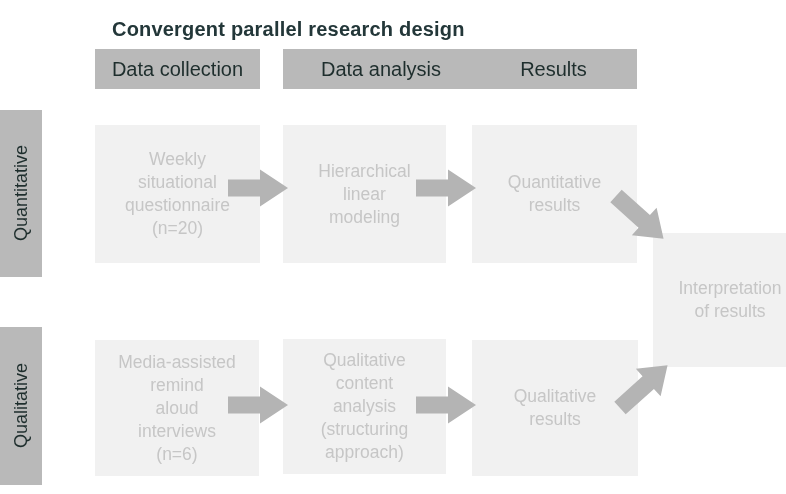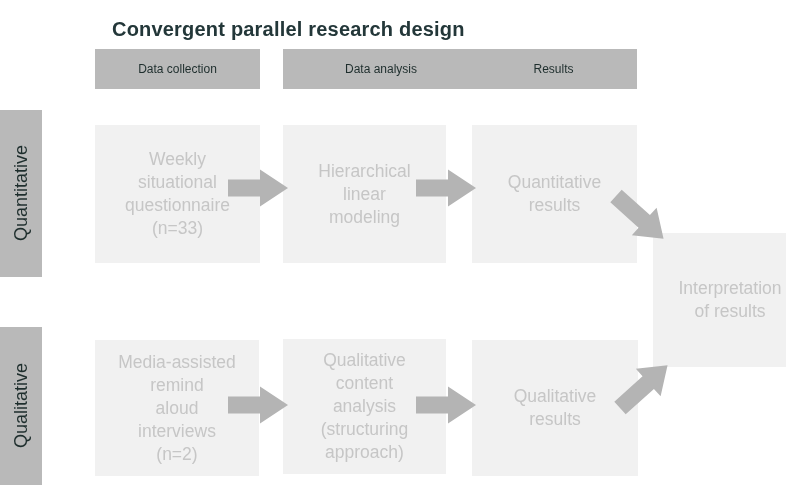--- a/index.html
+++ b/index.html
@@ -34,21 +34,21 @@
     letter-spacing:0.2px;
     white-space:nowrap;
   }
   .hdr{
     position:absolute;
     background:var(--header-bg);
     color:var(--header-text);
     display:flex;
     align-items:center;
     justify-content:center;
-    font-size:12px;
+    font-size:20px;
     top:49px;
     height:40px;
   }
   .hdr-1{left:95px;width:165px;}
   .hdr-2{left:283px;width:196px;justify-content:center;}
   .hdr-3{left:470px;width:167px;}
   .side{
     position:absolute;
     left:0;
     width:42px;
@@ -114,38 +114,38 @@
     <span class="vtext">Quantitative</span>
   </div>
   <div class="side side-qual">
     <span class="vtext">Qualitative</span>
   </div>
 
   <div class="fbox box-a">
     <span>Weekly
 situational
 questionnaire
-(n=33)</span>
+(n=20)</span>
   </div>
   <div class="fbox box-b">
     <span>Hierarchical
 linear
 modeling</span>
   </div>
   <div class="fbox box-c">
     <span>Quantitative
 results</span>
   </div>
 
   <div class="fbox box-d">
     <span>Media-assisted
 remind
 aloud
 interviews
-(n=2)</span>
+(n=6)</span>
   </div>
   <div class="fbox box-e">
     <span>Qualitative
 content
 analysis
 (structuring
 approach)</span>
   </div>
   <div class="fbox box-f">
     <span>Qualitative

